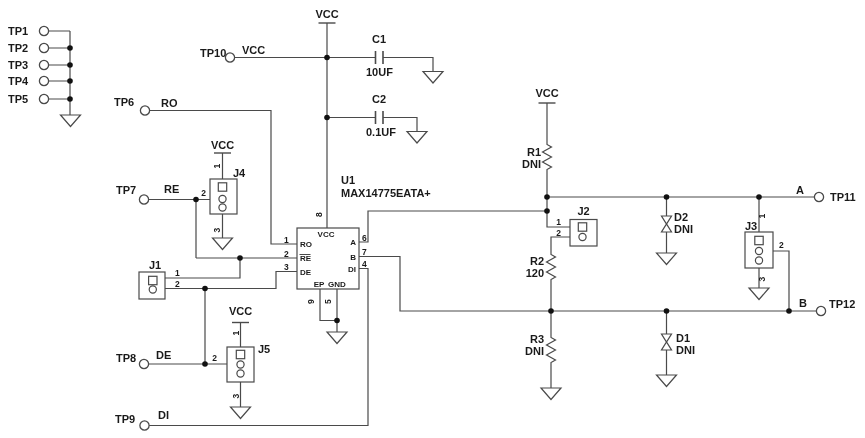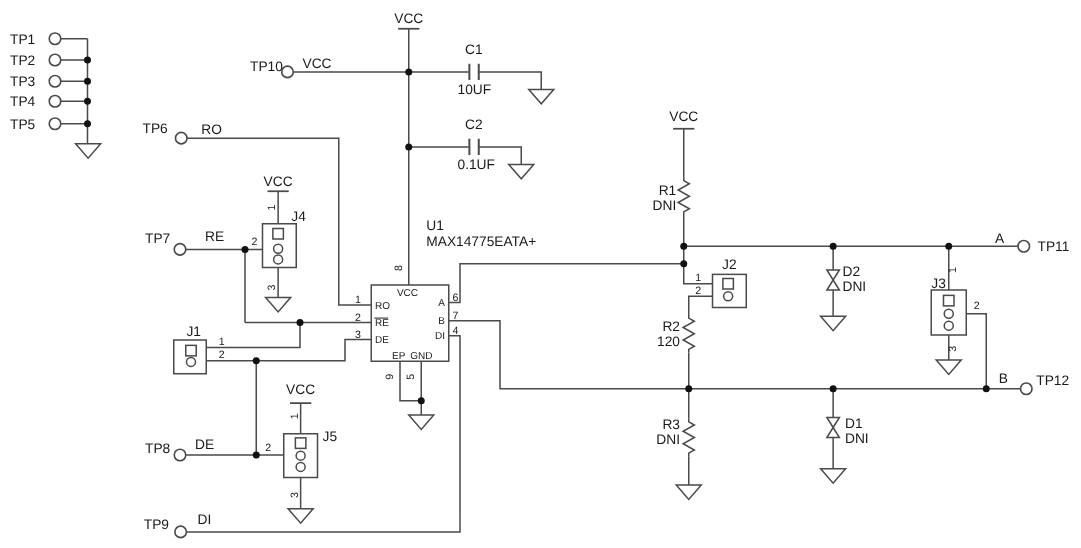--- a/index.html
+++ b/index.html
@@ -1,16 +1,16 @@
 <!DOCTYPE html>
 <html><head>
 <meta charset="utf-8">
 <style>
   html,body{margin:0;padding:0;background:#ffffff;}
-  .sheet{position:relative;width:865px;height:438px;background:#ffffff;overflow:hidden;}
+  .sheet{position:relative;width:865px;height:438px;background:#ffffff;overflow:hidden;font-weight:bold;}
   svg{position:absolute;left:0;top:0;}
   svg text{font-family:"Liberation Sans",sans-serif;fill:#1a1a1a;}
   .lbl{font-size:11px;}
   .pin{font-size:8.5px;}
   .icpin{font-size:8px;}
   .wire{stroke:#4a4a4a;stroke-width:1.2;fill:none;}
   .sym{stroke:#4a4a4a;stroke-width:1.2;fill:none;}
   .dot{fill:#111111;stroke:none;}
   .padfill{fill:#ffffff;}
 </style>

